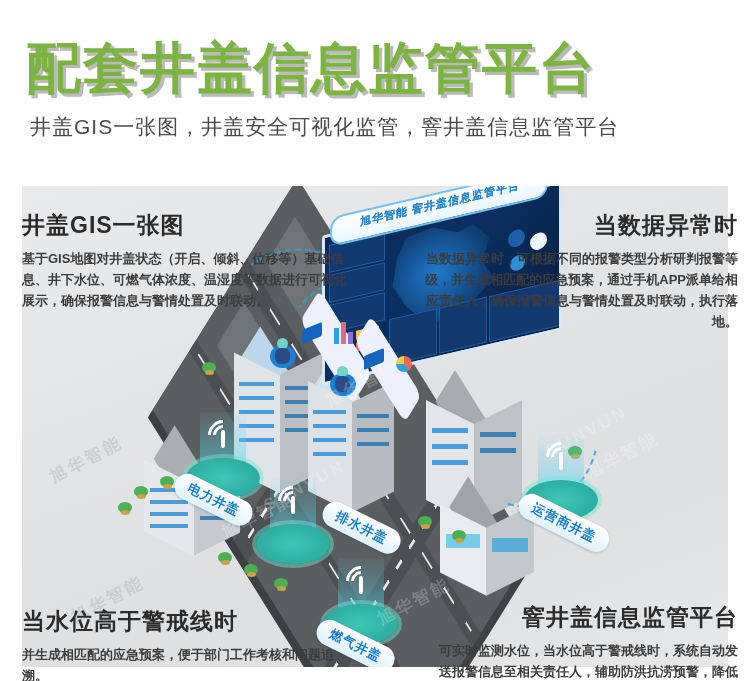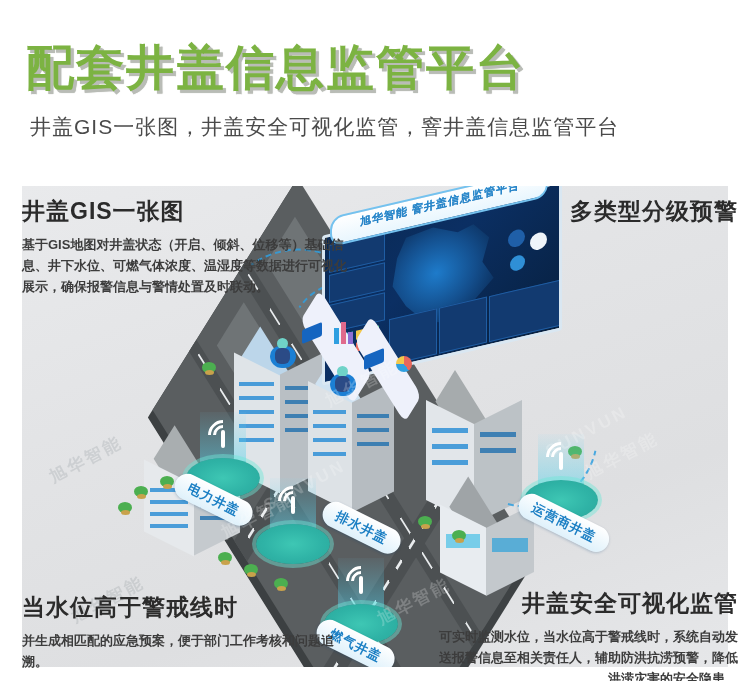--- a/index.html
+++ b/index.html
@@ -3,21 +3,21 @@
 <meta charset="utf-8">
 <style>
   html,body{margin:0;padding:0;background:#ffffff;}
   body{width:750px;height:681px;overflow:hidden;font-family:"Liberation Sans","DejaVu Sans",sans-serif;}
   .page{position:relative;width:750px;height:681px;background:#ffffff;}
 
   
   .header{position:absolute;left:0;top:0;width:750px;height:186px;background:#fff;}
   .main-title{
     position:absolute;left:26px;top:38px;
-    font-size:48px;line-height:60px;font-weight:bold;letter-spacing:2px;
+    font-size:55px;line-height:60px;font-weight:bold;letter-spacing:2px;
     color:#7cb342;
     text-shadow:3px 3px 0 #b9bcb6, 3px 3px 1px #aeb1ab;
     white-space:nowrap;
   }
   .sub-title{
     position:absolute;left:30px;top:113px;
     font-size:21px;line-height:28px;color:#4a4a4a;letter-spacing:1px;white-space:nowrap;
   }
 
   
@@ -112,21 +112,21 @@
   
   .arc{position:absolute;border:2px dashed #2f9fe0;border-color:#2f9fe0 transparent transparent transparent;
     border-radius:50%;opacity:.85;}
 
   
   .wm{position:absolute;color:rgba(255,255,255,.22);font-size:17px;font-weight:bold;
     letter-spacing:3px;transform:rotate(-28deg);white-space:nowrap;pointer-events:none;}
   .wm.dark{color:rgba(120,128,134,.20);}
 
   
-  .tb{position:absolute;}
+  .tb{position:absolute;margin-top:14px;}
   .tb h3{margin:0;font-size:23px;font-weight:bold;color:#2b2b2b;letter-spacing:1px;white-space:nowrap;}
   .tb p{margin:7px 0 0 0;font-size:13px;line-height:21px;color:#3c3c3c;font-weight:bold;}
 
   #blk-tl{left:22px;top:196px;width:330px;}
   #blk-tr{left:420px;top:196px;width:318px;text-align:right;}
   #blk-bl{left:22px;top:592px;width:330px;}
   #blk-br{left:430px;top:588px;width:308px;text-align:right;}
   #blk-br p, #blk-tr p{text-align:right;}
 </style>
 </head>
@@ -362,26 +362,27 @@
       <div class="wm" style="left:352px;top:404px;">旭华智能</div>
     </div>
   </div>
 
   <div class="tb" id="blk-tl">
     <h3>井盖GIS一张图</h3>
     <p>基于GIS地图对井盖状态（开启、倾斜、位移等）基础信息、井下水位、可燃气体浓度、温湿度等数据进行可视化展示，确保报警信息与警情处置及时联动。</p>
   </div>
 
   <div class="tb" id="blk-tr">
-    <h3>多类型分级预警</h3>
+    <h3>当数据异常时</h3>
+    <p>当数据异常时，可根据不同的报警类型分析研判报警等级，并生成相匹配的应急预案，通过手机APP派单给相应责任人，确保报警信息与警情处置及时联动，执行落地。</p>
   </div>
 
   <div class="tb" id="blk-bl">
     <h3>当水位高于警戒线时</h3>
     <p>并生成相匹配的应急预案，便于部门工作考核和问题追溯。</p>
   </div>
 
   <div class="tb" id="blk-br">
-    <h3>井盖安全可视化监管</h3>
+    <h3>窨井盖信息监管平台</h3>
     <p>可实时监测水位，当水位高于警戒线时，系统自动发送报警信息至相关责任人，辅助防洪抗涝预警，降低洪涝灾害的安全隐患。</p>
   </div>
 
 </div>
 
 </body></html>

